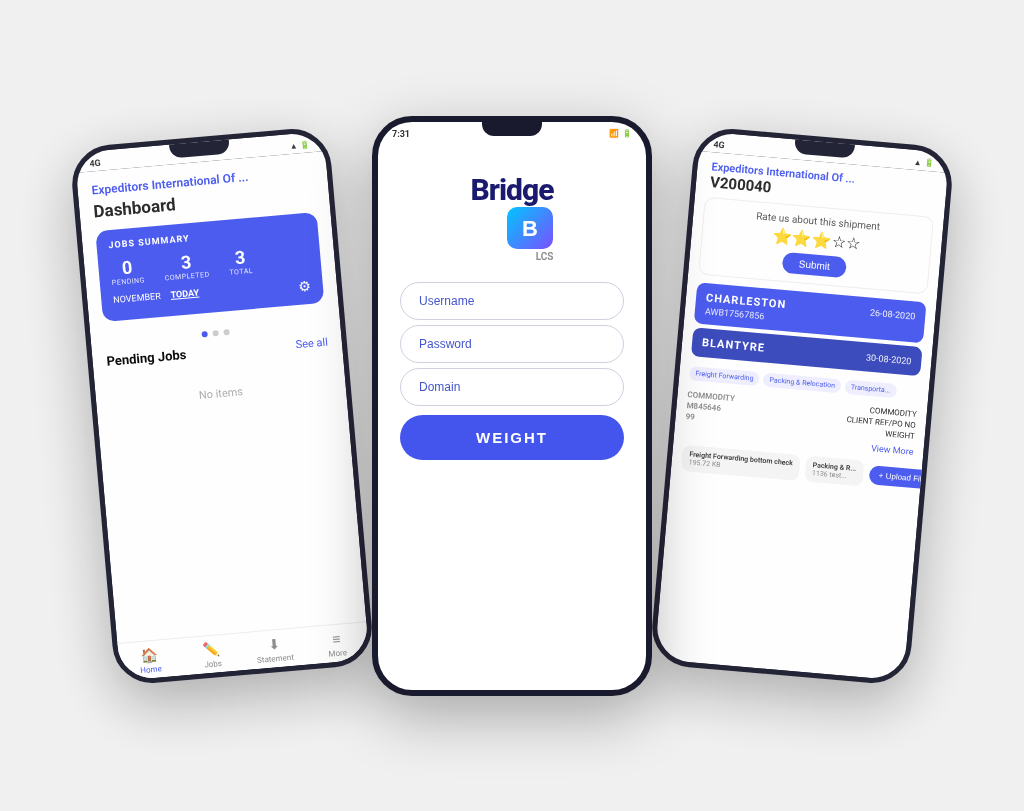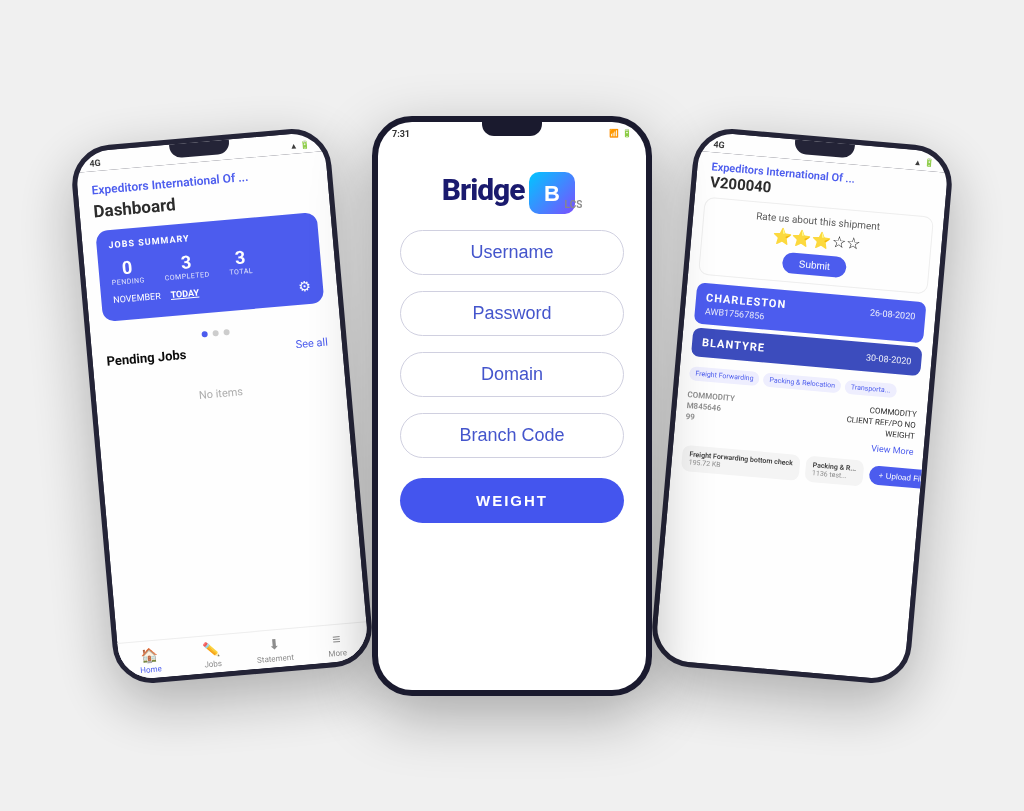--- a/index.html
+++ b/index.html
@@ -111,23 +111,24 @@
     .login-screen {
       flex: 1;
       padding: 20px 22px 16px;
       display: flex;
       flex-direction: column;
       align-items: center;
     }
 
     .logo-area {
       display: flex;
-      align-items: flex-start;
+      align-items: flex-end;
       margin-bottom: 16px;
       margin-top: 10px;
+      flex-direction: column;
     }
 
     .logo-text {
       font-size: 30px;
       font-weight: 800;
       color: #1a1a6e;
       letter-spacing: -1px;
     }
 
     .logo-icon {
@@ -152,26 +153,25 @@
       text-align: center;
       line-height: 1.5;
       margin-bottom: 20px;
     }
 
     .input-field {
       width: 100%;
       border: 1.5px solid #d0d0e0;
       border-radius: 25px;
       padding: 11px 18px;
-      font-size: 18px;
+      font-size: 12px;
       color: #4455cc;
-      margin-bottom: 16px;
+      margin-bottom: 5px;
       outline: none;
       background: white;
-      text-align: center;
     }
 
     .input-field::placeholder { color: #4455cc; }
 
     .login-btn {
       width: 100%;
       background: #4455ee;
       color: white;
       border: none;
       border-radius: 25px;
@@ -573,21 +573,20 @@
             <rect width="46" height="42" rx="10" fill="url(#bg)"></rect>
             <text x="23" y="29" text-anchor="middle" font-size="22" font-weight="900" fill="white" font-family="Arial">B</text>
           </svg>
           <span class="logo-lcs">LCS</span>
         </div>
 
 
         <input class="input-field" type="text" placeholder="Username" style="">
         <input class="input-field" type="password" placeholder="Password" style="">
         <input class="input-field" type="text" placeholder="Domain" style="">
-        <input class="input-field" type="text" placeholder="Branch Code" style="">
 
         <button class="login-btn">WEIGHT</button>
       </div>
     </div>
   </div>
 
   <div class="phone phone-right">
     <div class="notch"></div>
     <div class="status-bar">
       <span class="time">4G</span>

